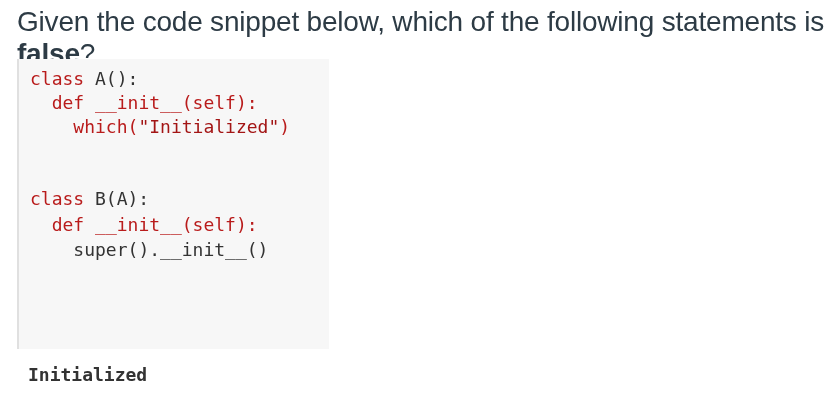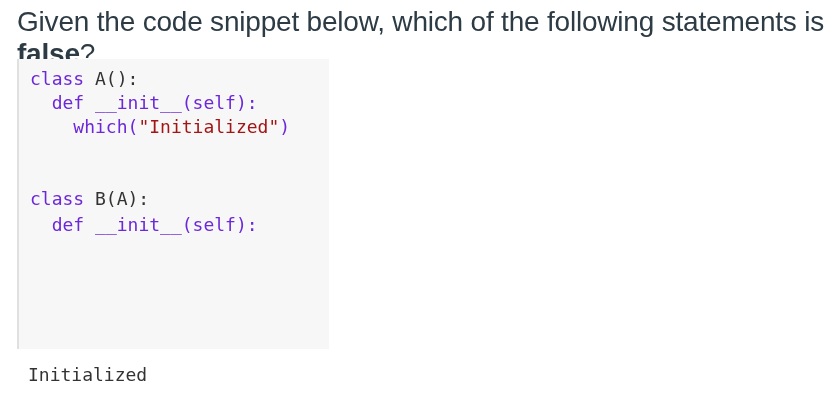--- a/index.html
+++ b/index.html
@@ -32,40 +32,42 @@
     }
     .code-line {
       position: absolute;
       left: 11px;
       font-family: "DejaVu Sans Mono", monospace;
       font-size: 18px;
       color: #333333;
       white-space: pre;
       line-height: 22px;
     }
-    .kw { color: #6d28d9; }
+    .kw { color: #b91c1c; }
     .str { color: #a31515; }
     .output {
       position: absolute;
       left: 28px;
       top: 364px;
       font-family: "DejaVu Sans Mono", monospace;
       font-size: 18px;
       color: #333333;
       white-space: pre;
+      font-weight: bold;
     }
   </style>
 </head>
 <body>
 
 <div class="question"><span>Given the code snippet below, which of the following statements is </span><b>false</b><span>?</span></div>
 
 <div class="code-block">
   <div class="code-line" style="top:9px;"><span class="kw">class</span><span> A():</span></div>
   <div class="code-line" style="top:33px;"><span>  </span><span class="kw">def</span><span class="kw"> __init__(self):</span></div>
   <div class="code-line" style="top:57px;"><span>    </span><span class="kw">which(</span><span class="str">"Initialized"</span><span class="kw">)</span></div>
 
   <div class="code-line" style="top:129px;"><span class="kw">class</span><span> B(A):</span></div>
   <div class="code-line" style="top:155px;"><span>  </span><span class="kw">def</span><span class="kw"> __init__(self):</span></div>
+  <div class="code-line" style="top:180px;"><span>    </span><span>super().__init__()</span></div>
 
 </div>
 
 <div class="output">Initialized</div>
 
 </body></html>

